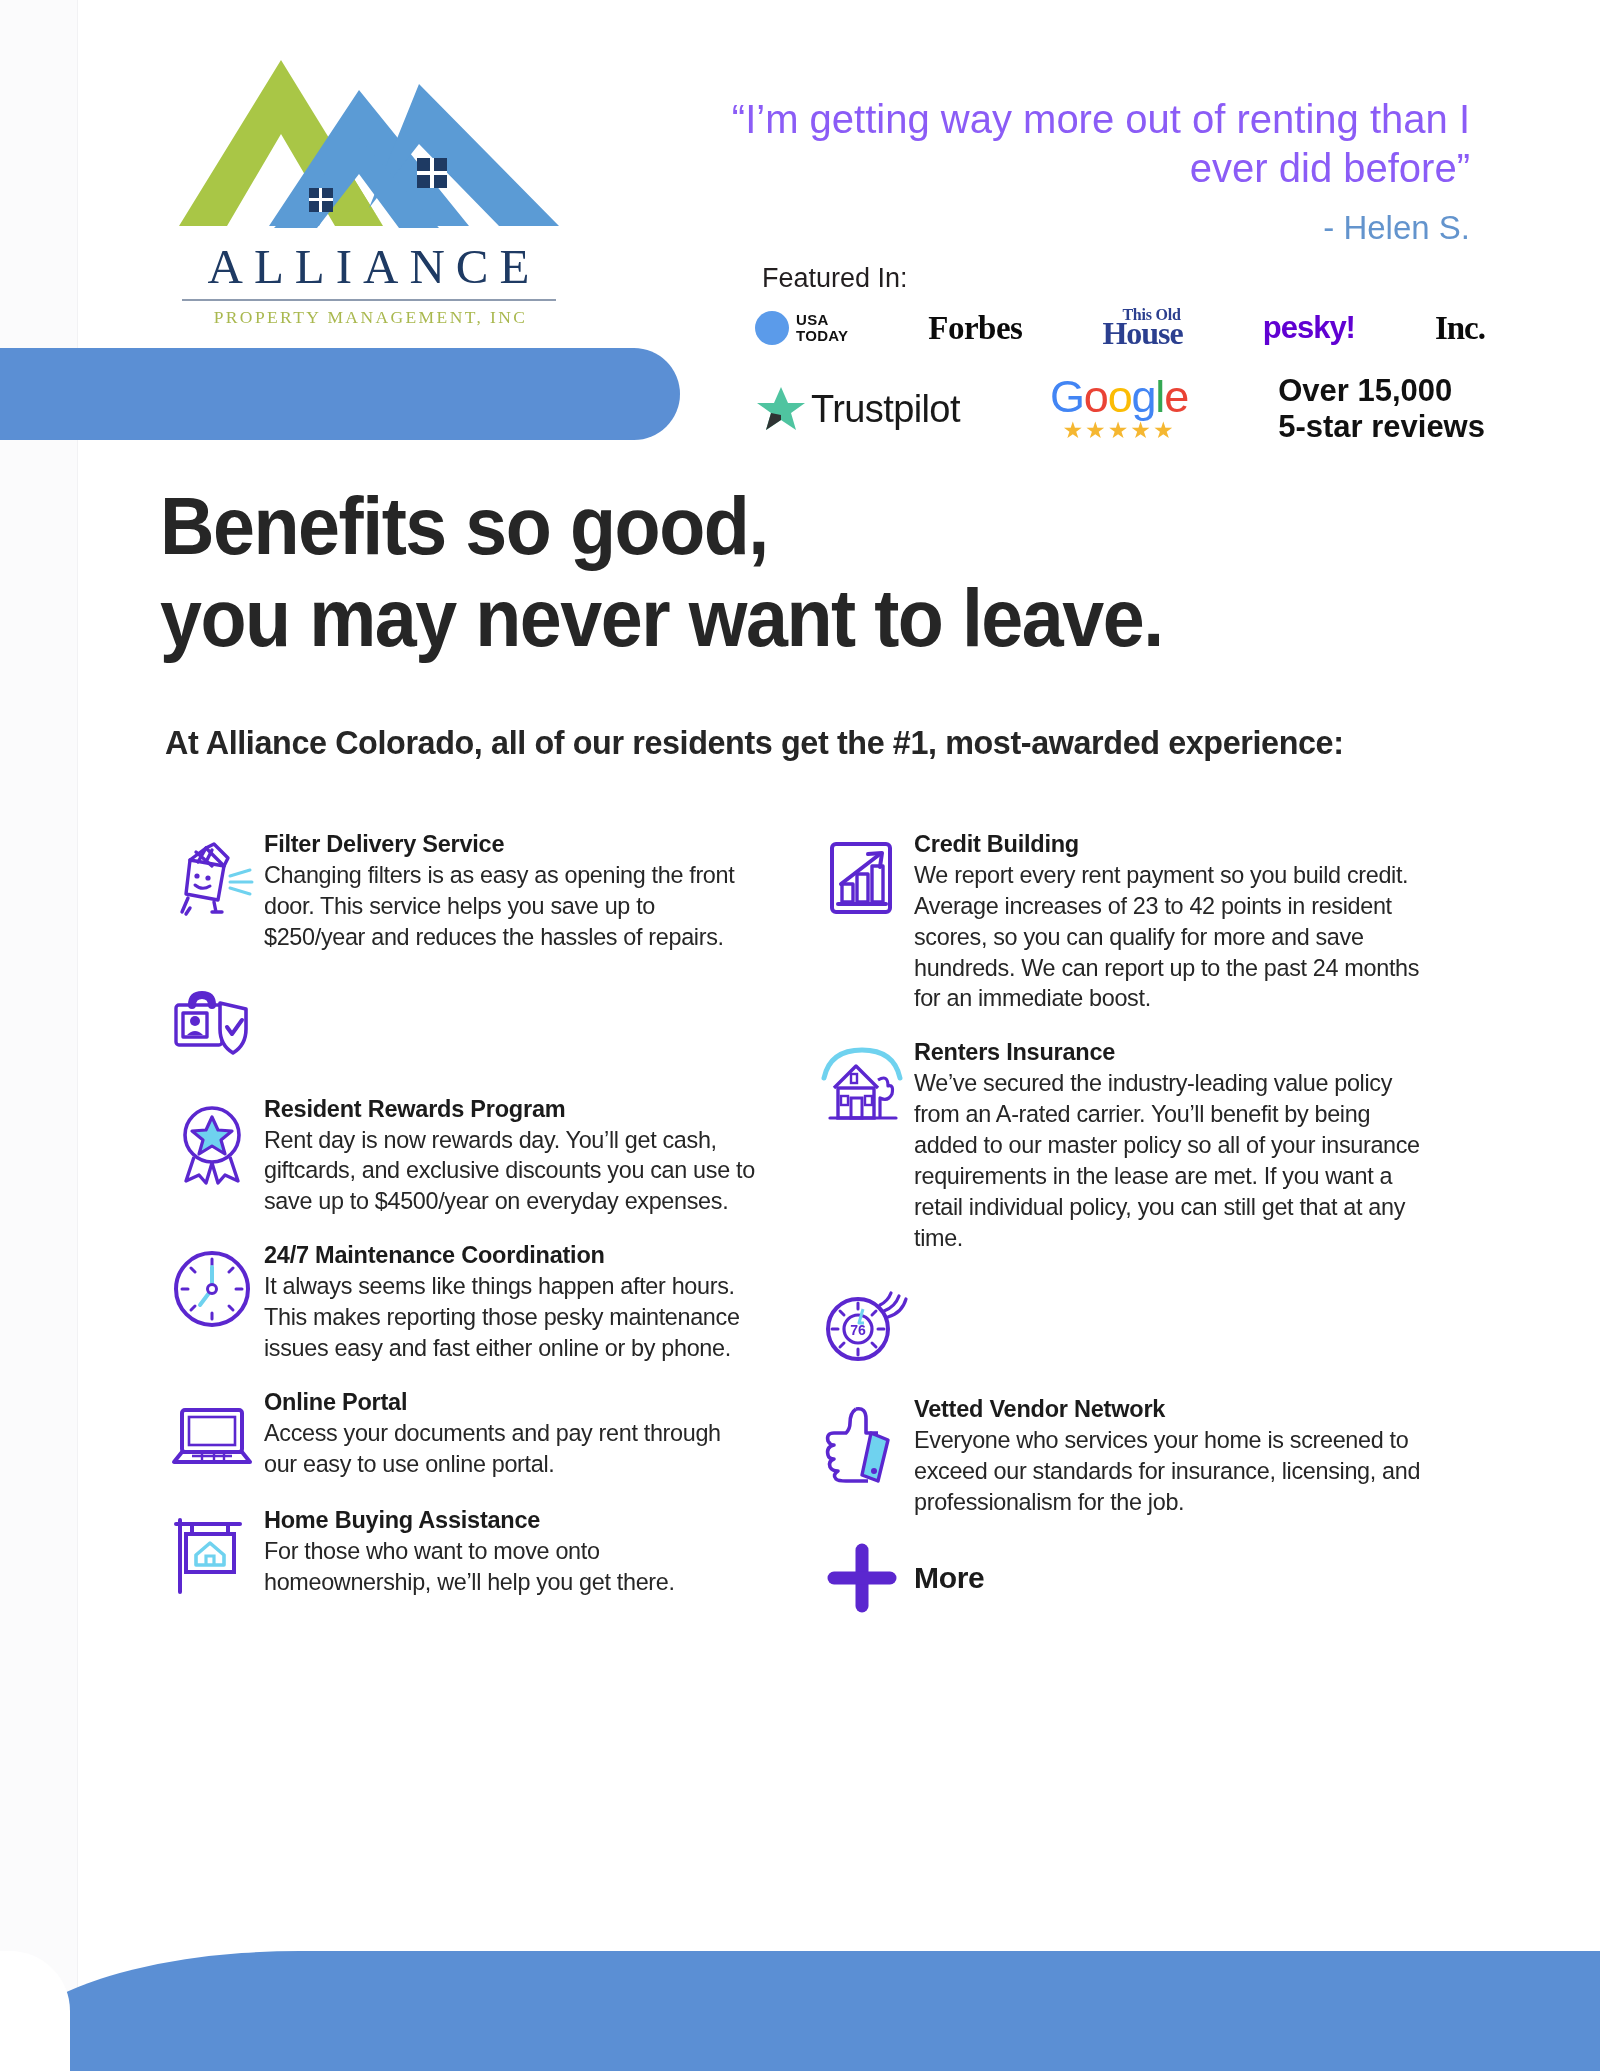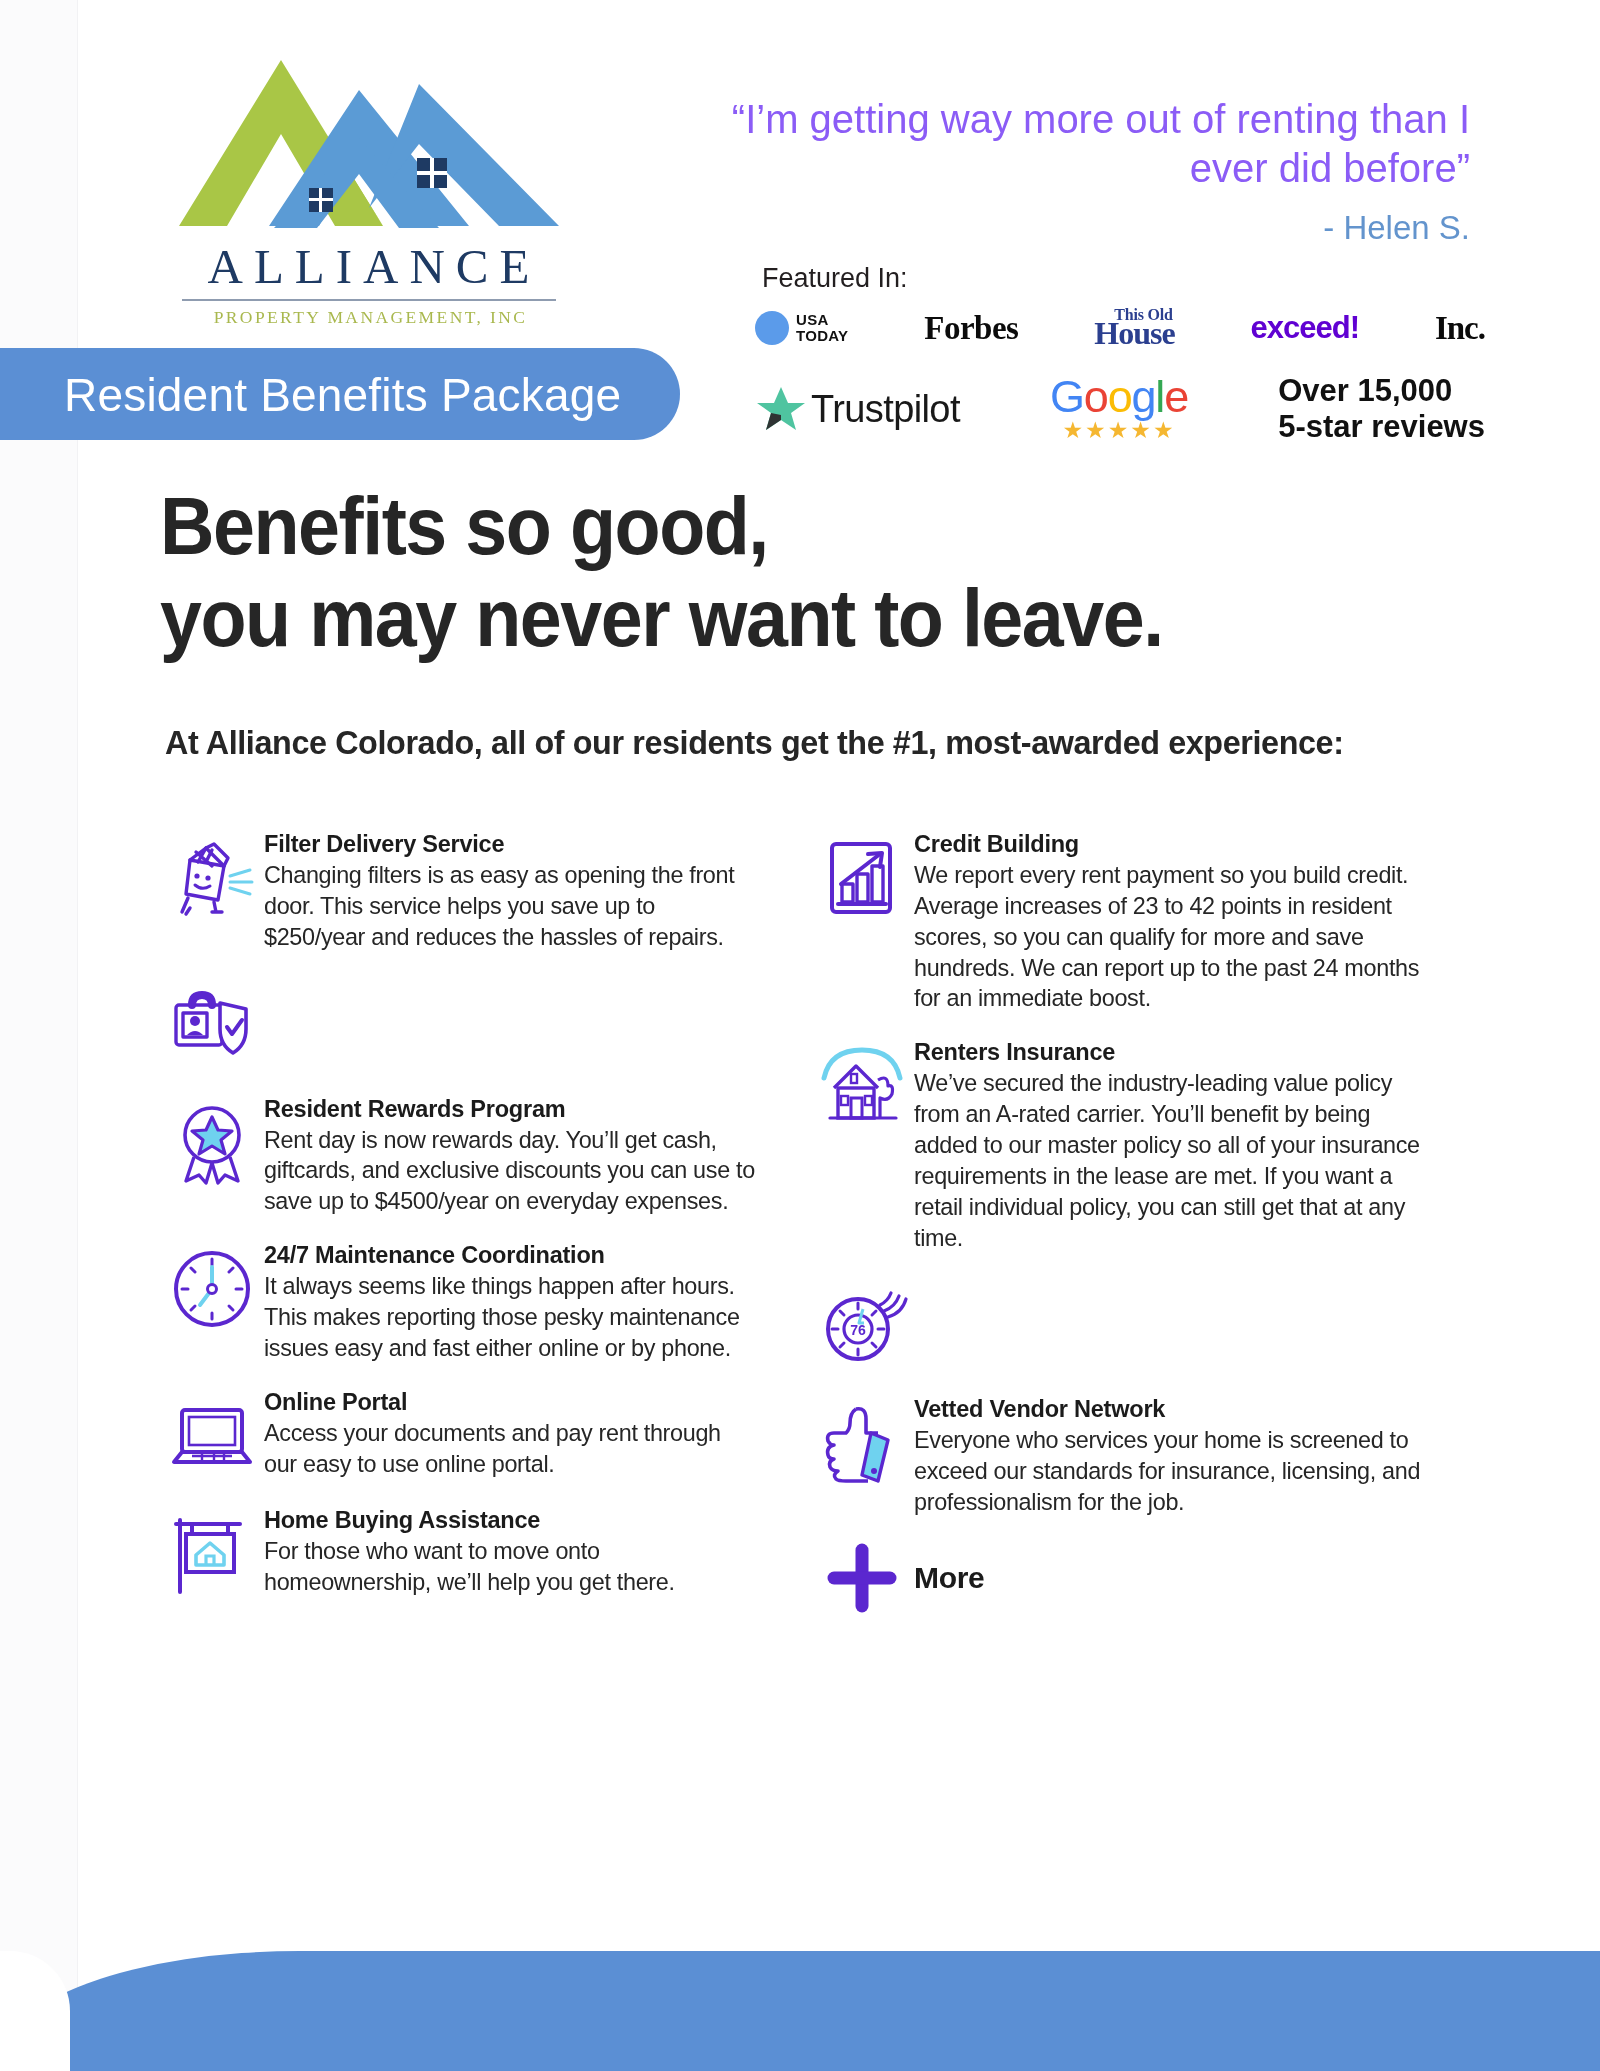--- a/index.html
+++ b/index.html
@@ -324,21 +324,21 @@
         <span class="txt">
           <span>USA</span><br>
           <span>TODAY</span>
         </span>
       </div>
       <div class="forbes">Forbes</div>
       <div class="tohouse">
         <div class="small">This Old</div>
         <div class="big">House</div>
       </div>
-      <div class="yahoo">exceed!</div>
+      <div class="yahoo">pesky!</div>
       <div class="inc">Inc.</div>
     </div>
 
     <div class="reviews-row">
       <div class="trustpilot">
         <svg width="52" height="50" viewBox="0 0 52 50">
           <polygon points="26,3 33,19 50,19 36,29 41,46 26,36 11,46 16,29 2,19 19,19" fill="#4fc4a0"></polygon>
           <polygon points="26,36 11,46 16,29 26,31" fill="#2f3333"></polygon>
         </svg>
         <span class="tp-text">Trustpilot</span>
@@ -352,21 +352,20 @@
       </div>
 
       <div class="reviews-count">
         <div>Over 15,000</div>
         <div>5-star reviews</div>
       </div>
     </div>
   </div>
 
   <div class="banner"></div>
-  <div class="banner-title">Resident Benefits Package</div>
 
   <div class="headline">
     <div>Benefits so good,</div>
     <div>you may never want to leave.</div>
   </div>
   <div class="subhead">At Alliance Colorado, all of our residents get the #1, most-awarded experience:</div>
 
   <div class="cols">
 
     <div class="col col-left">

